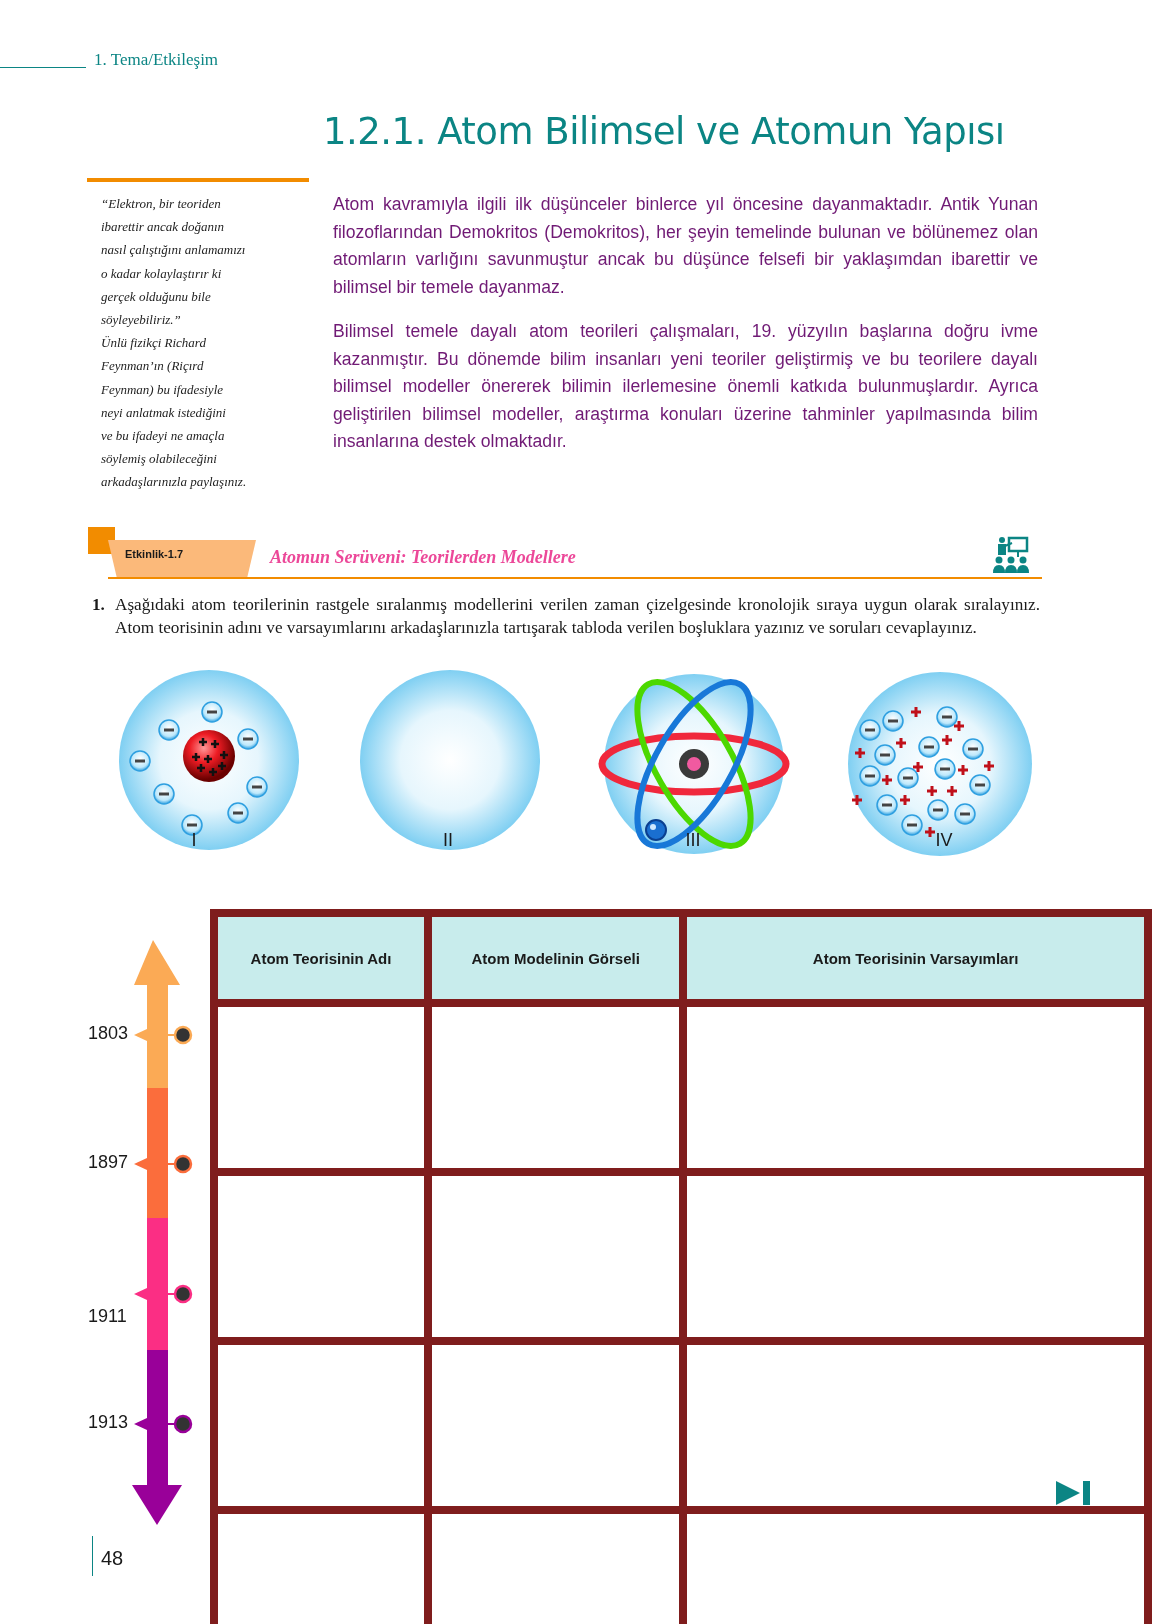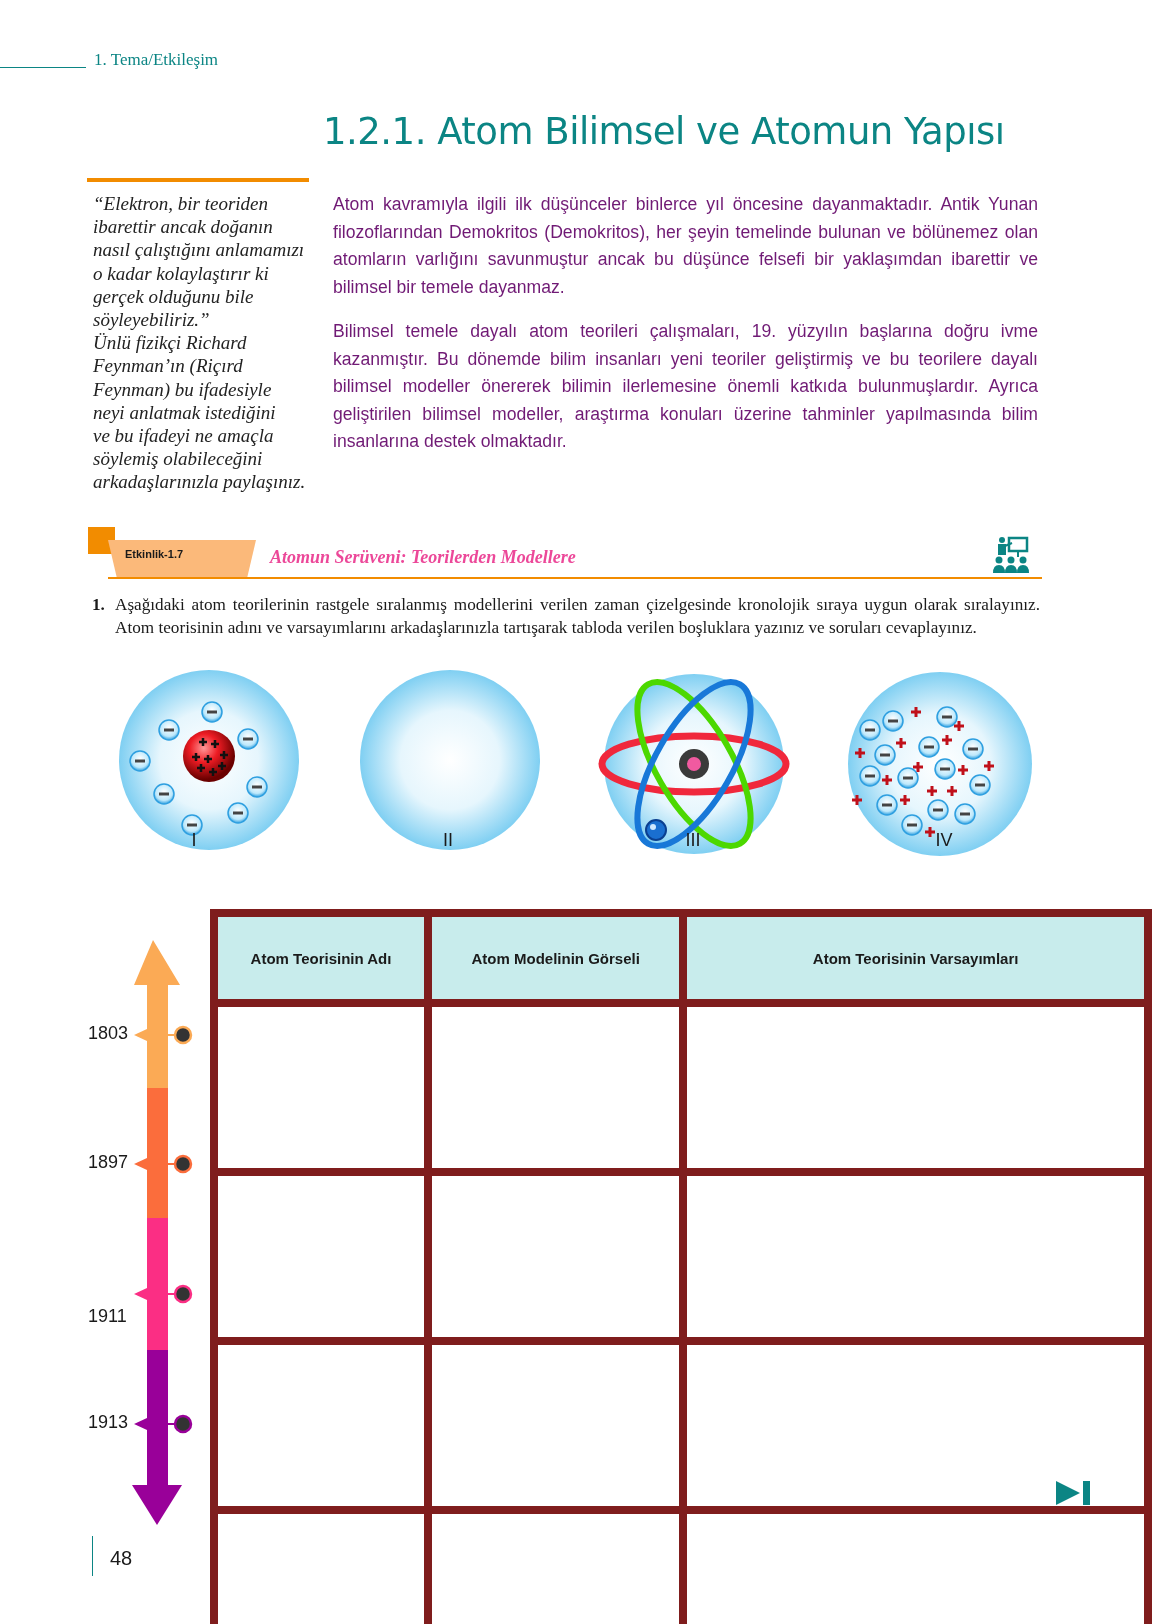--- a/index.html
+++ b/index.html
@@ -7,21 +7,21 @@
   .abs { position:absolute; }
 
   
   .hdr-line { left:0; top:67px; width:86px; height:1px; background:#0b8584; }
   .hdr-text { left:94px; top:50px; font-family:"Liberation Serif", serif; font-size:17px; color:#0b8584; }
 
   .title { left:323px; top:110px; font-family:"DejaVu Sans", sans-serif; font-size:37px; color:#0b8584; letter-spacing:-0.5px; white-space:nowrap; }
 
   
   .quote-bar { left:87px; top:178px; width:222px; height:4px; background:#f28c00; }
-  .quote { left:93px; top:192px; width:220px; font-family:"Liberation Serif", serif; font-style:italic; font-size:19px; line-height:23.2px; color:#222; }
+  .quote { left:101px; top:192px; width:220px; font-family:"Liberation Serif", serif; font-style:italic; font-size:13px; line-height:23.2px; color:#222; }
   .quote p { margin:0; }
 
   
   .para { left:333px; width:705px; font-size:17.6px; line-height:27.5px; color:#701a75; text-align:justify; }
   .para1 { top:191px; }
   .para2 { top:318px; }
 
   
   .etk-square { left:88px; top:527px; width:27px; height:27px; background:#f28c00; }
   .etk-tab { left:108px; top:540px; width:148px; height:38px; background:#fbb97a; clip-path:polygon(0 0, 100% 0, 94% 100%, 6% 100%); }
@@ -39,21 +39,21 @@
   .atom-label { position:absolute; font-size:18px; color:#1a1a1a; width:40px; text-align:center; }
 
   
   table.grid { position:absolute; left:210px; top:909px; border-collapse:collapse; }
   table.grid th, table.grid td { border:8px solid #7f1d1d; padding:16px; }
   table.grid th { background:#c8ecec; height:50px; font-size:15px; font-weight:bold; color:#1a1a1a; }
   table.grid td { height:129px; }
 
   
   .tl-year { position:absolute; left:88px; font-size:18px; color:#1a1a1a; }
-  .page-num { left:110px; top:1547px; font-size:20px; color:#1a1a1a; }
+  .page-num { left:101px; top:1547px; font-size:20px; color:#1a1a1a; }
   .page-bar { left:92px; top:1536px; width:1px; height:40px; background:#0b8584; }
   .next-icon { left:1054px; top:1478px; width:40px; height:30px; }
 </style>
 </head>
 <body>
 
 <div class="abs hdr-line"></div>
 <div class="abs hdr-text">1. Tema/Etkileşim</div>
 
 <h1 class="abs title" style="margin:0;font-weight:normal;">1.2.1. Atom Bilimsel ve Atomun Yapısı</h1>

